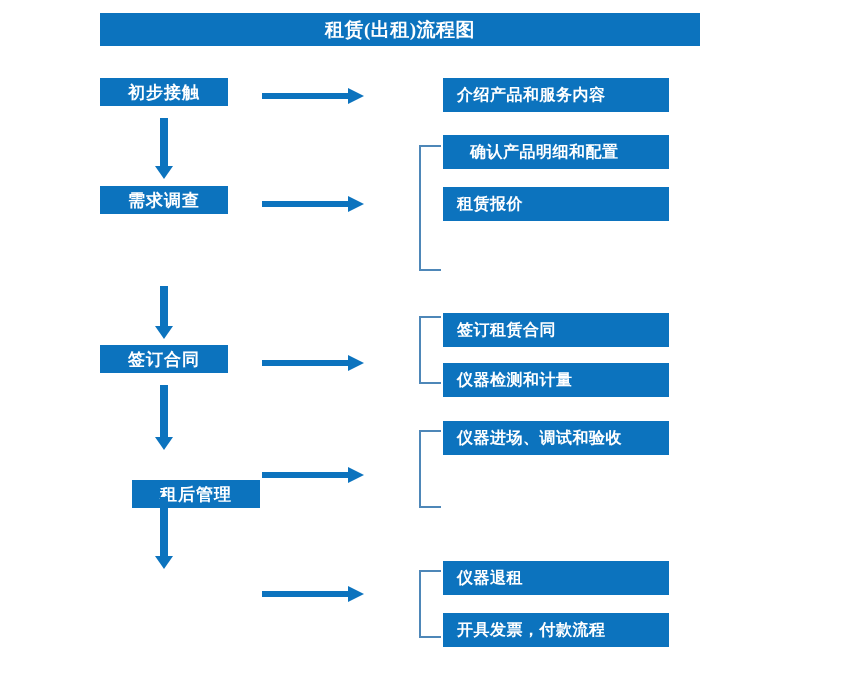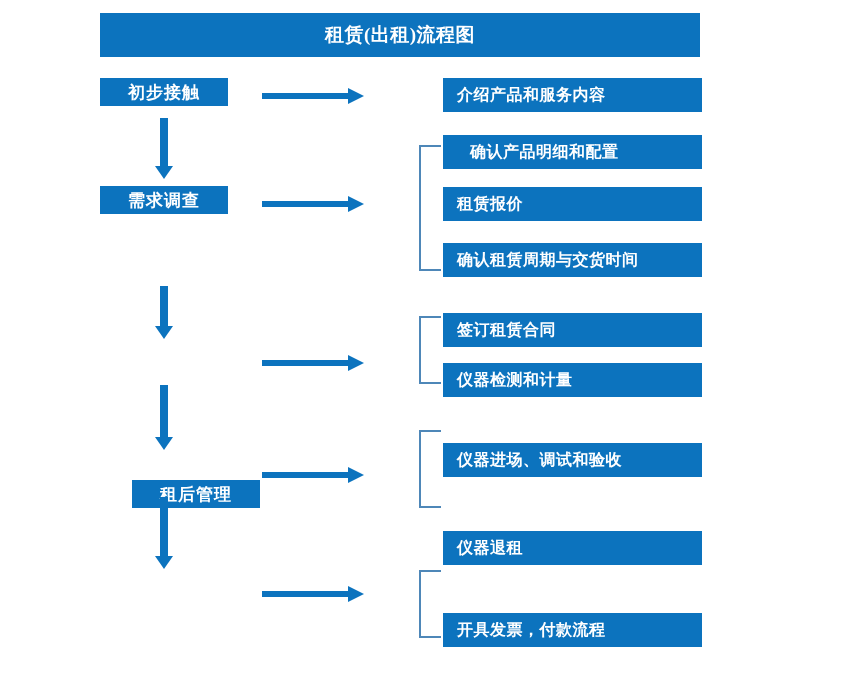--- a/index.html
+++ b/index.html
@@ -19,21 +19,21 @@
     width: 844px;
     height: 688px;
   }
 
   
   .title-bar {
     position: absolute;
     left: 100px;
     top: 13px;
     width: 600px;
-    height: 44px;
+    height: 33px;
     background: #0C73BE;
     color: #ffffff;
     font-size: 19px;
     font-weight: bold;
     display: flex;
     align-items: center;
     justify-content: center;
     letter-spacing: 0.5px;
   }
 
@@ -50,21 +50,21 @@
     display: flex;
     align-items: center;
     justify-content: center;
     letter-spacing: 1px;
   }
 
   
   .detail-box {
     position: absolute;
     left: 443px;
-    width: 259px;
+    width: 226px;
     height: 34px;
     background: #0C73BE;
     color: #ffffff;
     font-size: 16px;
     font-weight: bold;
     display: flex;
     align-items: center;
     padding-left: 14px;
     box-sizing: border-box;
     letter-spacing: 0.5px;
@@ -133,20 +133,21 @@
 <body>
 
 <div id="canvas">
 
   <div class="title-bar">租赁(出租)流程图</div>
 
   <div class="stage-box" style="top:78px;">初步接触</div>
 
   <div class="stage-box" style="top:186px;">需求调查</div>
 
+  <div class="stage-box" style="top:345px;">签订合同</div>
 
   <div class="stage-box" style="top:480px;margin-left:32px;">租后管理</div>
 
 
   <div class="v-arrow" style="top:118px; height:62px;">
     <div class="shaft" style="height:48px;"></div>
     <div class="head" style="top:48px;"></div>
   </div>
 
   <div class="v-arrow" style="top:286px; height:54px;">
@@ -196,26 +197,25 @@
   <div class="bracket" style="top:430px; height:78px;"></div>
 
   <div class="bracket" style="top:570px; height:68px;"></div>
 
   <div class="detail-box" style="top:78px;">介绍产品和服务内容</div>
 
   <div class="detail-box" style="top:135px;padding-left:27px;">确认产品明细和配置</div>
 
   <div class="detail-box" style="top:187px;">租赁报价</div>
 
-  <div class="detail-box" style="top:243px;">确认租赁周期与交货时间</div>
 
   <div class="detail-box" style="top:313px;">签订租赁合同</div>
 
   <div class="detail-box" style="top:363px;">仪器检测和计量</div>
 
-  <div class="detail-box" style="top:443px;text-align:right;">仪器进场、调试和验收</div>
-
-
-  <div class="detail-box" style="top:531px;">仪器退租</div>
+  <div class="detail-box" style="top:421px;text-align:right;">仪器进场、调试和验收</div>
+
+
+  <div class="detail-box" style="top:561px;">仪器退租</div>
 
   <div class="detail-box" style="top:613px;">开具发票，付款流程</div>
 
 </div>
 
 </body></html>

